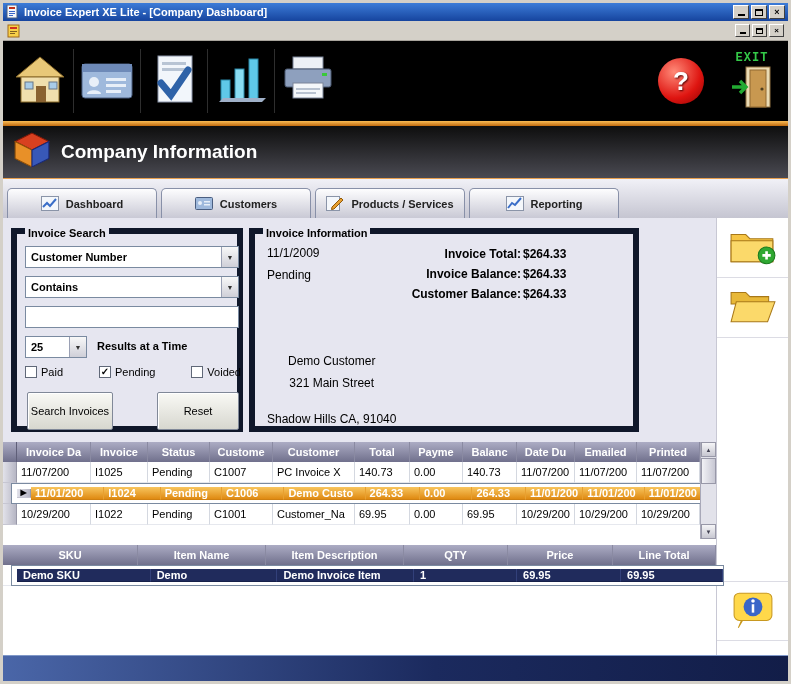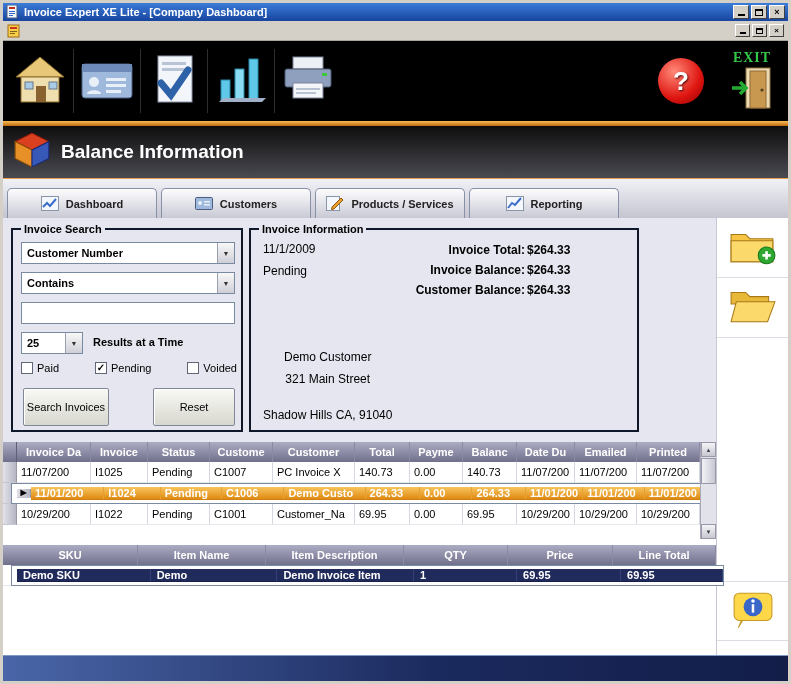--- a/index.html
+++ b/index.html
@@ -24,21 +24,21 @@
   .g-min2 { display:inline-block; width:6px; height:6px; border-bottom:2px solid #000; }
   .g-max2 { display:inline-block; width:7px; height:6px; border:1px solid #000; border-top:2px solid #000; }
 
   
   .toolbar { height:80px; background:#000; display:flex; align-items:center; padding:0 6px; }
   .tool { width:62px; height:72px; background:transparent; border:none; display:flex; align-items:center; justify-content:center; cursor:pointer; }
   .tsep { width:1px; height:64px; background:#2E2E2E; margin:0 2px; flex:none; }
   .tspacer { flex:1; }
   .help-btn { width:46px; height:46px; border-radius:50%; background:radial-gradient(circle at 35% 30%, #FF8A78, #DE1410 60%, #8C0202); color:#fff; font-size:26px; font-weight:bold; display:flex; align-items:center; justify-content:center; border:none; margin-right:26px; text-shadow:1px 1px 2px #500; font-family:inherit; }
   .exit-btn { background:none; border:none; display:flex; flex-direction:column; align-items:center; margin-right:8px; padding:0; }
-  .exit-label { color:#34C948; font-size:14px; font-weight:bold; letter-spacing:1px; font-family:Liberation Serif, serif; }
+  .exit-label { color:#34C948; font-size:12px; font-weight:bold; letter-spacing:1px; font-family:Liberation Mono, monospace; }
 
   
   .orange-strip { height:5px; background:linear-gradient(to bottom,#F9BC55,#BF6A0F); }
   .header-band { height:52px; background:linear-gradient(to bottom,#0E0E0E,#4A4A52); display:flex; align-items:center; padding:0 10px; gap:10px; }
   .header-title { color:#fff; font-size:19px; font-weight:bold; }
 
   
   .tabstrip { height:40px; background:linear-gradient(to bottom,#F1F1F7,#C5C5D1); display:flex; align-items:flex-end; padding:0 4px; gap:4px; border-top:1px solid #E8A050; }
   .tab { width:150px; height:30px; border:1px solid #8890A8; border-bottom:none; border-radius:5px 5px 0 0; background:linear-gradient(to bottom,#FDFDFE,#C9C9D5); display:flex; align-items:center; justify-content:center; gap:7px; font-size:11px; font-weight:bold; color:#222; cursor:pointer; }
   .tab.active { height:34px; background:linear-gradient(to bottom,#FFFFFF,#EEEEF5); }
@@ -46,21 +46,21 @@
 
   
   .main { display:flex; height:437px; background:#fff; }
   .main-left { width:713px; flex:none; }
   .content { height:224px; background:#E6E6F0; position:relative; }
   .side { width:72px; flex:none; background:#fff; border-left:1px solid #C8C8D4; display:flex; flex-direction:column; padding-bottom:14px; height:437px; }
   .sidebtn { height:60px; display:flex; align-items:center; justify-content:center; border:none; border-bottom:1px solid #DCDCE4; background:#fff; cursor:pointer; flex:none; }
   .sidebtn.info-b { margin-top:auto; border-top:1px solid #DCDCE4; }
 
   
-  .group { position:absolute; border:2px solid #0f172a; }
+  .group { position:absolute; border:6px solid #0f172a; }
   .group-label { position:absolute; top:-7px; left:8px; background:#E6E6F0; padding:0 3px; font-size:11px; font-weight:bold; color:#000; }
   .group.search { left:8px; top:10px; width:232px; height:204px; }
   .group.info { left:246px; top:10px; width:390px; height:204px; }
 
   
   .sel { position:absolute; left:8px; width:214px; height:22px; background:#fff; border:1px solid #7A8AA0; display:flex; align-items:center; font-size:11px; font-weight:bold; padding-left:5px; cursor:pointer; }
   .sel .arrowbox { margin-left:auto; width:17px; height:100%; background:linear-gradient(#F8F8F8,#CFCFD8); border-left:1px solid #9AA0B4; display:flex; align-items:center; justify-content:center; font-size:7px; color:#333; }
   .sel.s1 { top:12px; } .sel.s2 { top:42px; }
   .txt { position:absolute; left:8px; top:72px; width:214px; height:22px; border:1px solid #7A8AA0; font-family:inherit; font-size:11px; padding:0 4px; background:#fff; }
   .sel.small { top:102px; width:62px; }
@@ -250,21 +250,21 @@
 
   <div class="orange-strip"></div>
   <div class="header-band">
     <span>
       <svg width="38" height="38" viewBox="0 0 36 36">
           <polygon points="18,2 34,10 18,18 2,10" fill="#D84020" stroke="#801808"></polygon>
           <polygon points="2,10 18,18 18,34 2,26" fill="#E89028" stroke="#905008"></polygon>
           <polygon points="34,10 18,18 18,34 34,26" fill="#3858B8" stroke="#182878"></polygon>
         </svg>
     </span>
-    <span class="header-title">Balance Information</span>
+    <span class="header-title">Company Information</span>
   </div>
 
   <div class="tabstrip">
     <div class="tab">
       <span class="tabicon">
         <svg width="18" height="15" viewBox="0 0 18 15">
             <rect x="0.5" y="0.5" width="17" height="14" fill="#F4F7FB" stroke="#8A94A8"></rect>
             <path d="M2 11 l4 -4 3 3 6 -7" stroke="#3A6EC8" stroke-width="2" fill="none"></path>
           </svg>
       </span>

